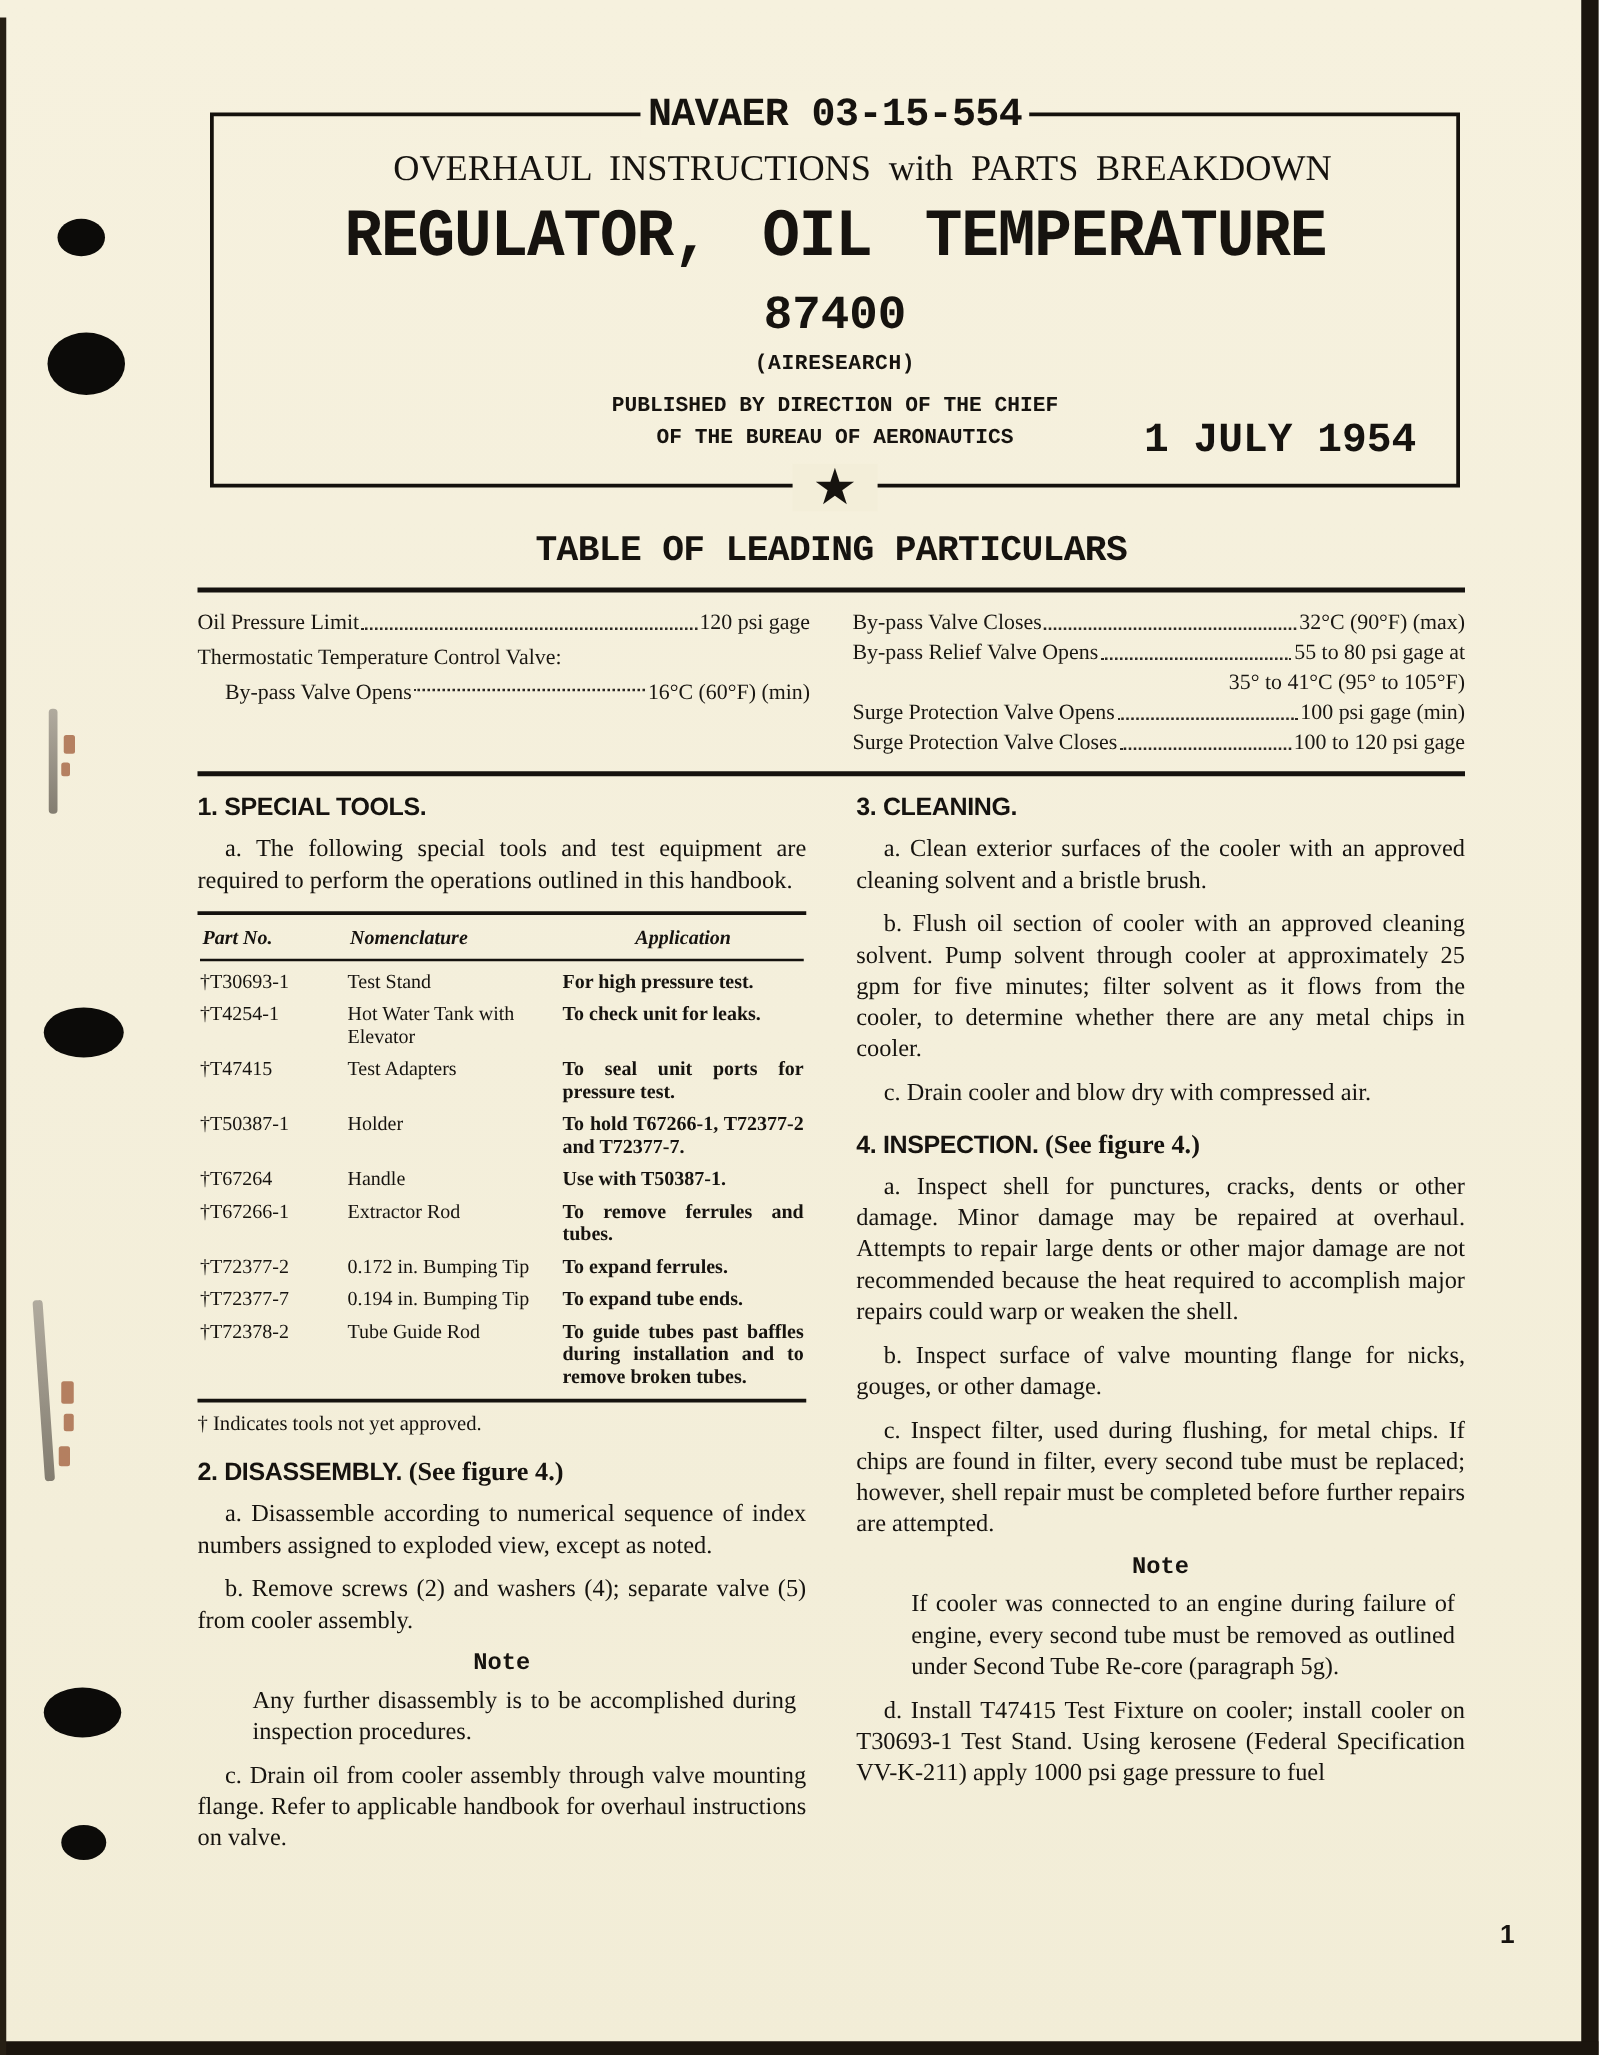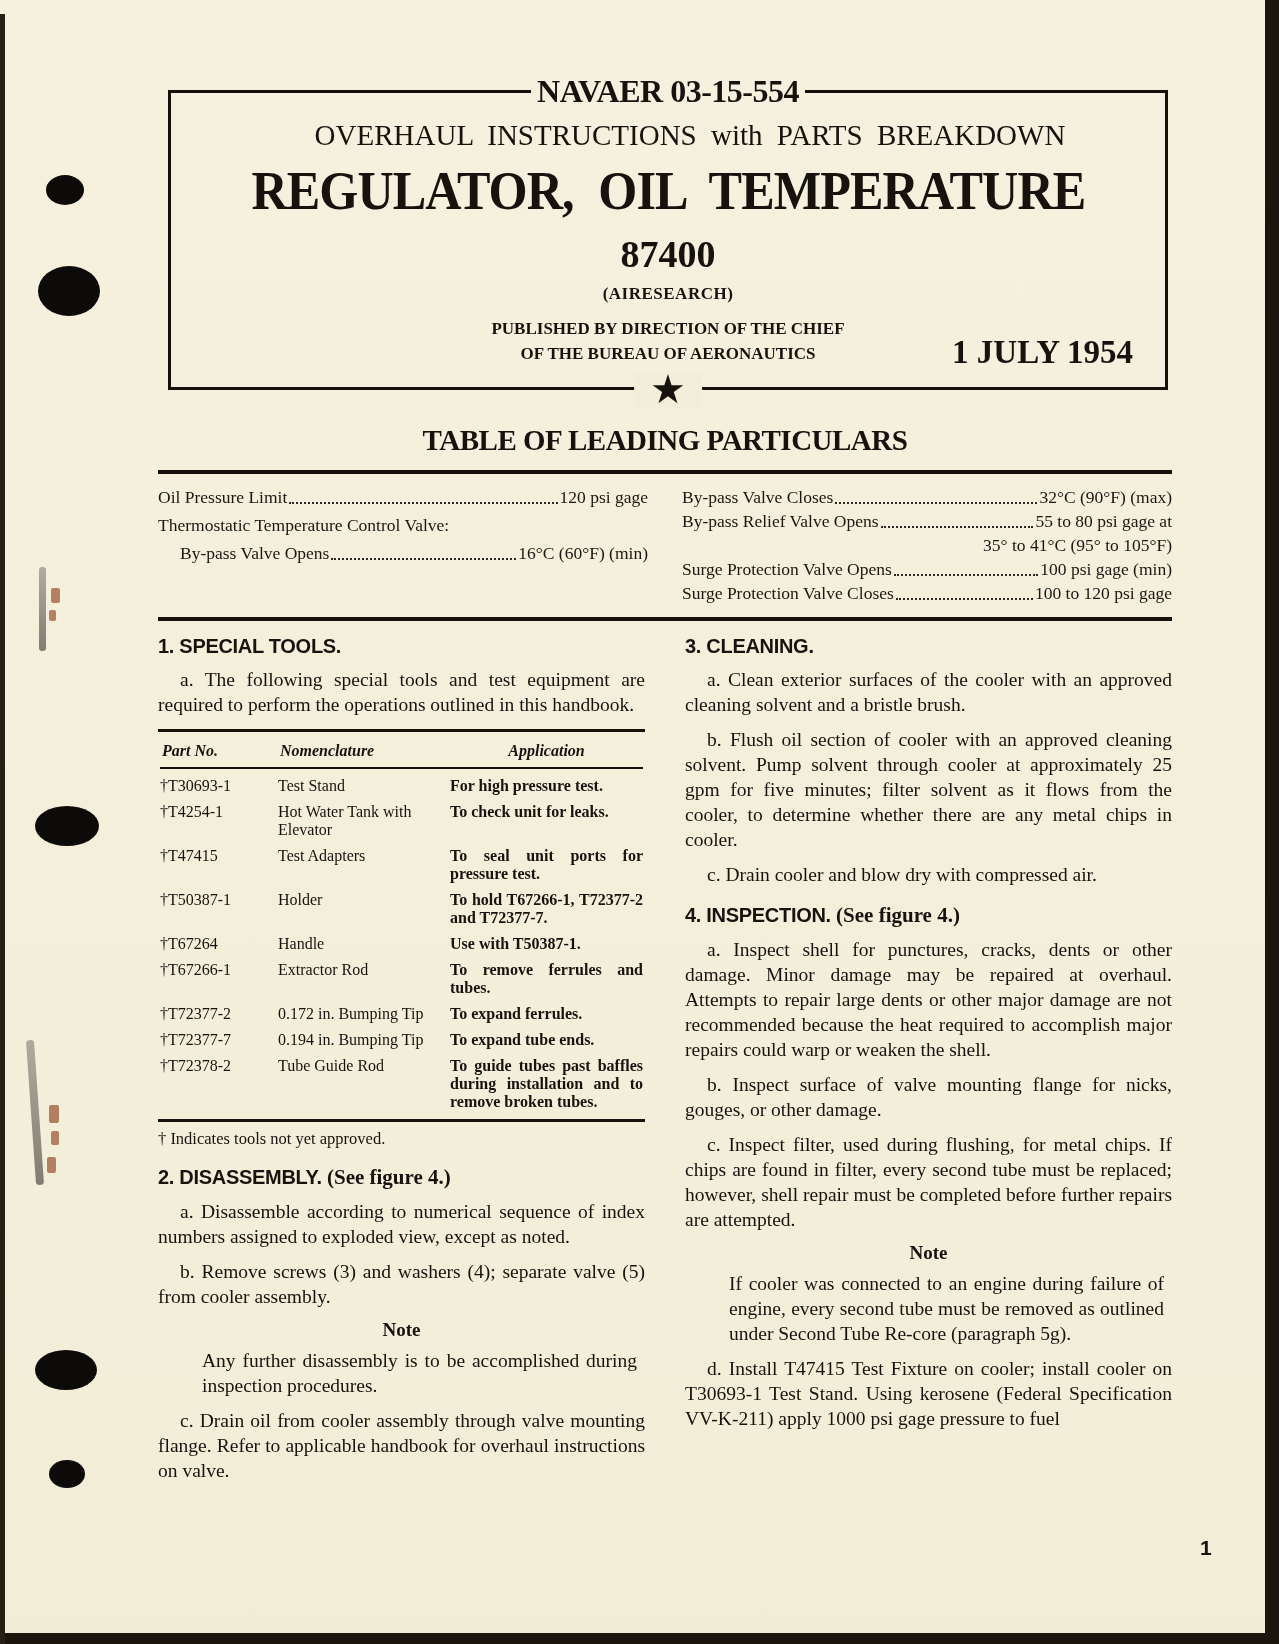--- a/index.html
+++ b/index.html
@@ -25,21 +25,21 @@
   .stain-bar { position:absolute; border-radius:3px; background:linear-gradient(#9a948a,#5d574d); opacity:.75; }
   .stain1 { left:39px; top:567px;  width:7px; height:84px; }
   .stain2 { left:31px; top:1040px; width:8px; height:145px; transform:rotate(-4deg); }
   .stain-red { position:absolute; background:#92431f; opacity:.65; border-radius:2px; }
   .sr1 { left:51px; top:588px;  width:9px;  height:15px; }
   .sr2 { left:49px; top:610px;  width:7px;  height:11px; }
   .sr3 { left:49px; top:1105px; width:10px; height:18px; }
   .sr4 { left:51px; top:1131px; width:8px;  height:14px; }
   .sr5 { left:47px; top:1157px; width:9px;  height:16px; }
 
-  .gothic { font-family:Liberation Serif, serif; font-weight:700; }
+  .gothic { font-family:Liberation Mono, monospace; font-weight:700; }
 
   
   .header-box {
     position:absolute; left:168px; top:90px; width:1000px; height:300px;
     border:3px solid #14110d; box-sizing:border-box; text-align:center;
   }
   .doc-number {
     position:absolute; top:-20px; left:50%; transform:translateX(-50%);
     background:#f6f1de; padding:0 6px; font-size:32px; letter-spacing:-0.5px; white-space:nowrap;
   }
@@ -59,21 +59,21 @@
   .main { position:absolute; left:158px; top:424px; width:1014px; }
   .particulars-heading { text-align:center; font-size:29px; letter-spacing:-0.5px; }
   .rule { height:4px; background:#15120e; }
   .rule.top { margin-top:13px; }
   .particulars { display:flex; gap:34px; padding:13px 0 10px; }
   .p-col { flex:1; font-size:17.5px; color:#1a1712; }
   .p-row { display:flex; align-items:flex-end; line-height:21px; margin-bottom:7px; }
   .p-col.pright .p-row { margin-bottom:3px; }
   .p-row .p-label, .p-row .p-value { white-space:nowrap; }
   .dots { flex:1 1 auto; min-width:8px; border-bottom:2px dotted #2b2722; margin:0 2px 4px; }
-  .p-row.indent { padding-left:22px; }
+  .p-row.indent { padding-left:22px;align-items:center; }
   .p-row.continuation { display:block; text-align:right; }
 
   .columns { display:flex; gap:40px; margin-top:14px; }
   .col { flex:1; min-width:0; }
 
   .sec-heading { margin:16px 0 9px; }
   .sec-heading .sh-main { font-family:"Liberation Sans",sans-serif; font-weight:700; font-size:20px; letter-spacing:-0.3px; }
   .sec-heading .sh-suffix { font-family:"Liberation Serif",serif; font-weight:700; font-size:21px; }
   .col > .sec-heading:first-child { margin-top:0; }
 
@@ -242,21 +242,21 @@
             <span class="td">Tube Guide Rod</span>
             <span class="td app">To guide tubes past baffles during installation and to remove broken tubes.</span>
           </div>
         </div>
         <div class="footnote">† Indicates tools not yet approved.</div>
 
         <div class="sec-heading">
           <span class="sh-main">2. DISASSEMBLY.</span><span class="sh-suffix"> (See figure 4.)</span>
         </div>
         <p class="body">a. Disassemble according to numerical sequence of index numbers assigned to exploded view, except as noted.</p>
-        <p class="body">b. Remove screws (3) and washers (4); separate valve (5) from cooler assembly.</p>
+        <p class="body">b. Remove screws (2) and washers (4); separate valve (5) from cooler assembly.</p>
         <div class="note-heading gothic">Note</div>
         <p class="note-body">Any further disassembly is to be accomplished during inspection procedures.</p>
         <p class="body last">c. Drain oil from cooler assembly through valve mounting flange. Refer to applicable handbook for overhaul instructions on valve.</p>
       </div>
 
       <div class="col">
         <div class="sec-heading">
           <span class="sh-main">3. CLEANING.</span>
         </div>
         <p class="body">a. Clean exterior surfaces of the cooler with an approved cleaning solvent and a bristle brush.</p>

